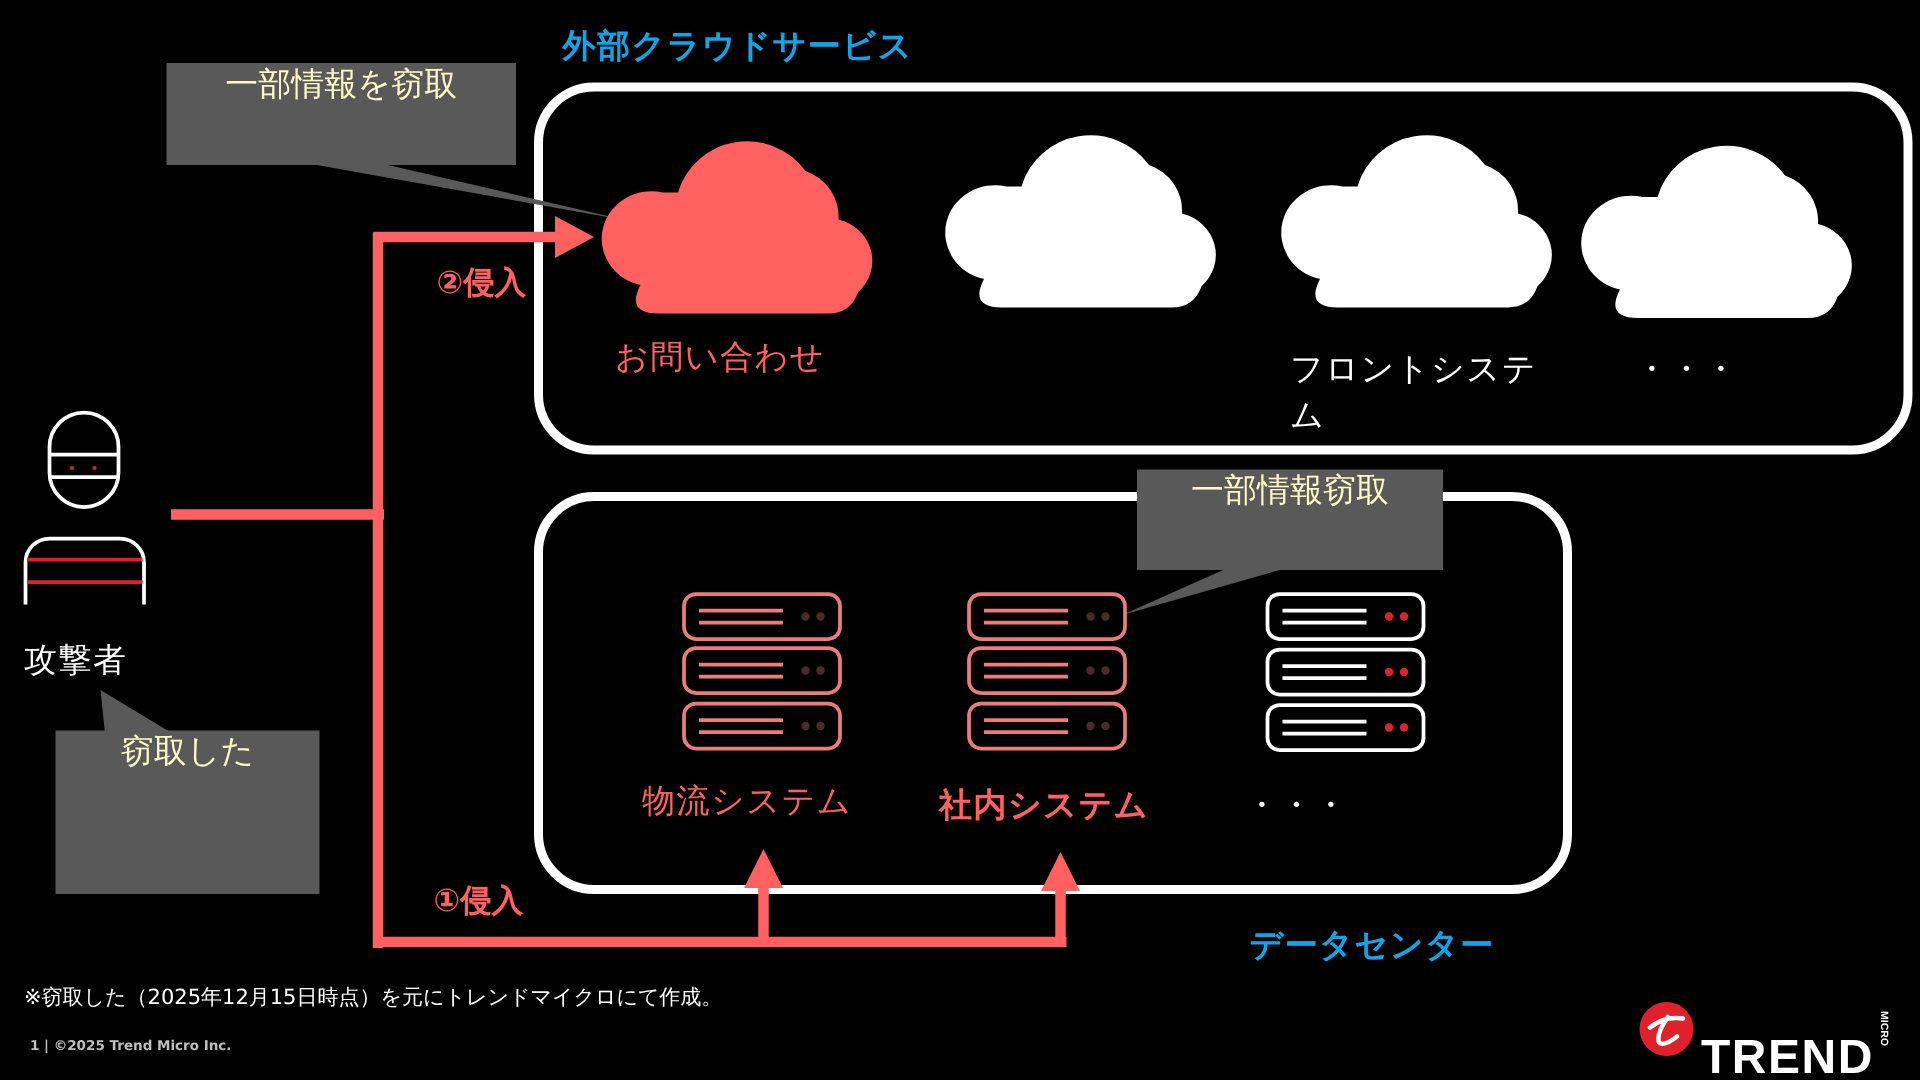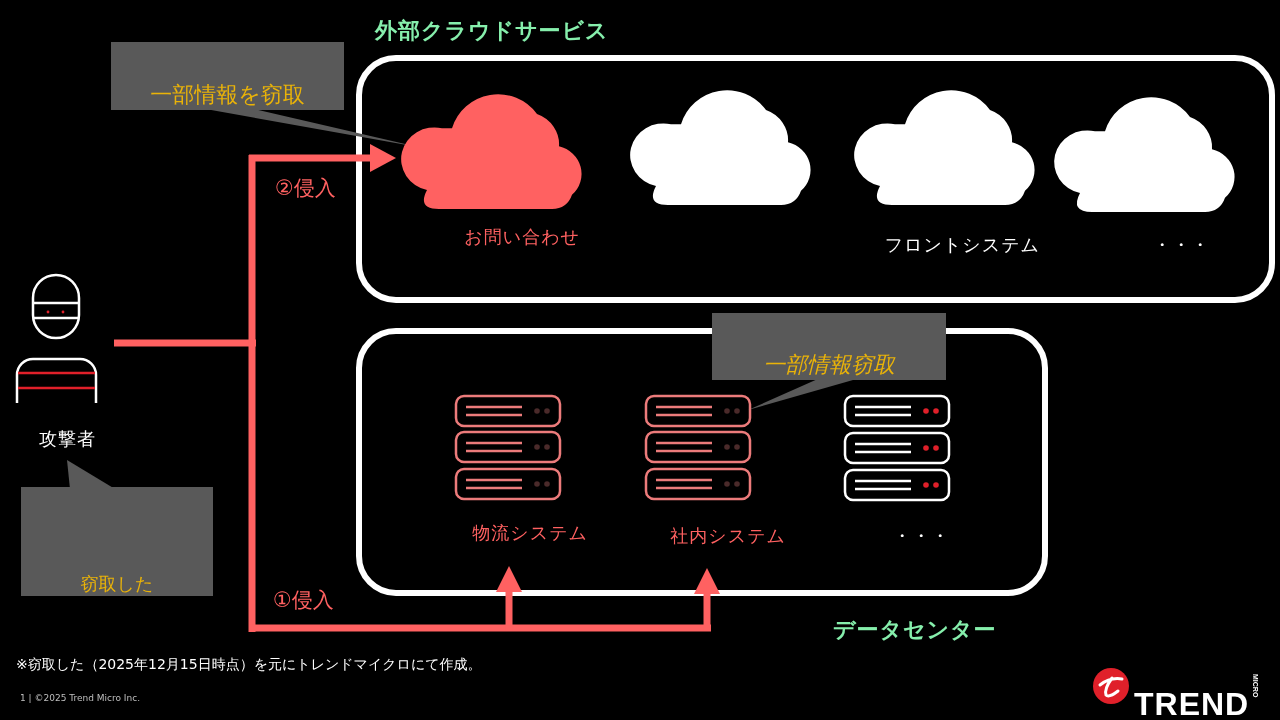--- a/index.html
+++ b/index.html
@@ -1,25 +1,25 @@
 <!DOCTYPE html>
 <html><head>
 <meta charset="utf-8">
 <style>
   html, body { margin:0; padding:0; background:#000; }
   body { width:1280px; height:720px; position:relative; overflow:hidden;
          font-family:"DejaVu Sans", "Liberation Sans", sans-serif; color:#fff; }
   .abs { position:absolute; }
-  .section-title { font-weight:bold; font-size:22px; letter-spacing:1px; color:#86efac; }
+  .section-title { font-weight:bold; font-size:22px; letter-spacing:1px; color:#0ea5e9; }
   .box { border:6px solid #fff; border-radius:40px; box-sizing:border-box; }
-  .callout { background:#595959; color:#eab308; font-size:22px; display:flex; align-items:flex-end; justify-content:center; text-align:center; line-height:1.35; }
-  .label { font-size:18px; text-align:right; line-height:1.4; letter-spacing:1px; }
+  .callout { background:#595959; color:#fef9c3; font-size:22px; display:flex; align-items:flex-start; justify-content:center; text-align:center; line-height:1.35; }
+  .label { font-size:22px; text-align:left; line-height:1.4; letter-spacing:1px; }
   .label.red { color:#ff6161; }
   .label.white { color:#fff; }
-  .step { color:#ff6161; font-weight:normal; font-size:21px; }
+  .step { color:#ff6161; font-weight:bold; font-size:21px;margin-left:16px; }
   .footnote { font-size:14px; color:#fff; }
   .copyright { font-size:9px; color:#bfbfbf; }
   svg { overflow:visible; }
   .logo-text { font-family:"Liberation Sans", sans-serif; font-weight:bold; font-size:32px; color:#fff; letter-spacing:1px; }
 </style>
 </head>
 <body>
 
 <div class="abs section-title" style="left:375px; top:16px;">外部クラウドサービス</div>
 <div class="abs section-title" style="left:833px; top:615px;">データセンター</div>
@@ -79,21 +79,21 @@
 <div class="abs label white" style="left:860px; top:232px; width:180px;">
   <div>フロントシステム</div>
 </div>
 <div class="abs label white" style="left:1090px; top:232px; width:120px;">
   <div>・・・</div>
 </div>
 
 <svg class="abs" width="1280" height="720" style="left:0; top:0;">
   <polygon points="820,378 860,378 748,410" fill="#595959"></polygon>
 </svg>
-<div class="abs callout" style="left:712px; top:313px; width:234px; height:67px;font-style:italic;">
+<div class="abs callout" style="left:758px; top:313px; width:204px; height:67px;">
   <span>一部情報窃取</span>
 </div>
 
 <svg class="abs" width="1280" height="720" style="left:0; top:0;">
   <defs>
     <g id="srvRed">
       <rect x="0" y="0" width="104" height="30" rx="8" fill="none" stroke="#ec7b7b" stroke-width="2.5"></rect>
       <line x1="10" y1="11" x2="66" y2="11" stroke="#ec7b7b" stroke-width="2.5"></line>
       <line x1="10" y1="19" x2="66" y2="19" stroke="#ec7b7b" stroke-width="2.5"></line>
       <circle cx="81" cy="15" r="2.8" fill="#4a2a2a"></circle>
@@ -118,48 +118,48 @@
       <use href="#srvRed" y="73"></use>
   </g>
   <g transform="translate(845,396)">
     <use href="#srvWhite" y="0"></use>
       <use href="#srvWhite" y="37"></use>
       <use href="#srvWhite" y="74"></use>
   </g>
 </svg>
 
 <div class="abs label red" style="left:428px; top:520px; width:160px;">物流システム</div>
-<div class="abs label red" style="left:626px; top:523px; width:160px;">社内システム</div>
+<div class="abs label red" style="left:626px; top:523px; width:160px;font-weight:bold;">社内システム</div>
 <div class="abs label white" style="left:830px; top:523px; width:120px;">・・・</div>
 
 <svg class="abs" width="130" height="150" style="left:0; top:270px;">
 
   <path d="M 33 28 A 23 23 0 0 1 79 28 L 79 45 A 23 23 0 0 1 33 45 Z" fill="none" stroke="#fff" stroke-width="2.5"></path>
   <line x1="33" y1="33" x2="79" y2="33" stroke="#fff" stroke-width="2.5"></line>
   <line x1="33" y1="48" x2="79" y2="48" stroke="#fff" stroke-width="2.5"></line>
   <circle cx="48" cy="42" r="1.4" fill="#e0202a"></circle>
   <circle cx="63" cy="42" r="1.4" fill="#e0202a"></circle>
 
   <path d="M 17 133 L 17 105 A 16 16 0 0 1 33 89 L 80 89 A 16 16 0 0 1 96 105 L 96 133" fill="none" stroke="#fff" stroke-width="2.5"></path>
   <line x1="18" y1="103" x2="95" y2="103" stroke="#e0202a" stroke-width="2.5"></line>
   <line x1="18" y1="118" x2="95" y2="118" stroke="#e0202a" stroke-width="2.5"></line>
 </svg>
 <div class="abs label white" style="left:16px; top:426px; width:80px;">攻撃者</div>
 
 <svg class="abs" width="1280" height="720" style="left:0; top:0;">
   <polygon points="67,460 70,489 115,489" fill="#595959"></polygon>
 </svg>
-<div class="abs callout" style="left:21px; top:487px; width:192px; height:109px; font-size:18px;">
+<div class="abs callout" style="left:37px; top:487px; width:176px; height:109px; font-size:22px;">
   <div>
     <div>窃取した</div>
   </div>
 </div>
 
 <div class="abs footnote" style="left:16px; top:656px;">※窃取した（2025年12月15日時点）を元にトレンドマイクロにて作成。</div>
-<div class="abs copyright" style="left:20px; top:693px;">1 | ©2025 Trend Micro Inc.</div>
+<div class="abs copyright" style="left:20px; top:693px;font-weight:bold;">1 | ©2025 Trend Micro Inc.</div>
 
 <div class="abs" style="left:1092px; top:666px; height:40px; display:flex; align-items:center;">
   <svg width="38" height="38" viewBox="0 0 38 38">
     <circle cx="19" cy="19" r="18" fill="#e0202a"></circle>
     <path d="M 8 18 Q 18 10 30 12 M 20 11 Q 12 22 14 28 Q 17 31 26 24" fill="none" stroke="#fff" stroke-width="3" stroke-linecap="round"></path>
   </svg>
   <span class="logo-text" style="margin-left:4px;margin-top:36px;">TREND</span>
   <span style="writing-mode:vertical-rl; font-size:7px; font-weight:bold; color:#fff; margin-left:3px; font-family:'Liberation Sans', sans-serif;">MICRO</span>
 </div>
 

